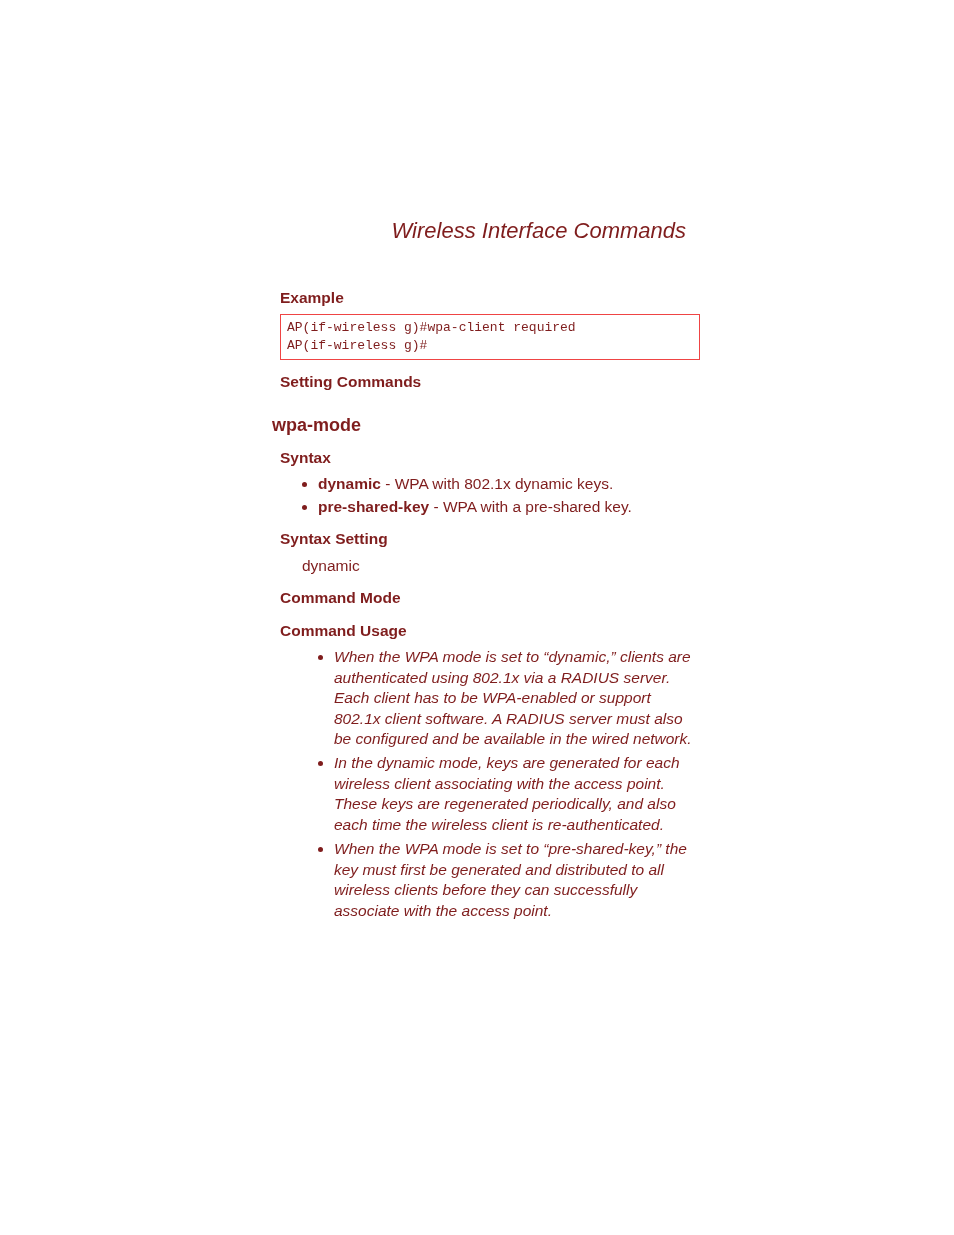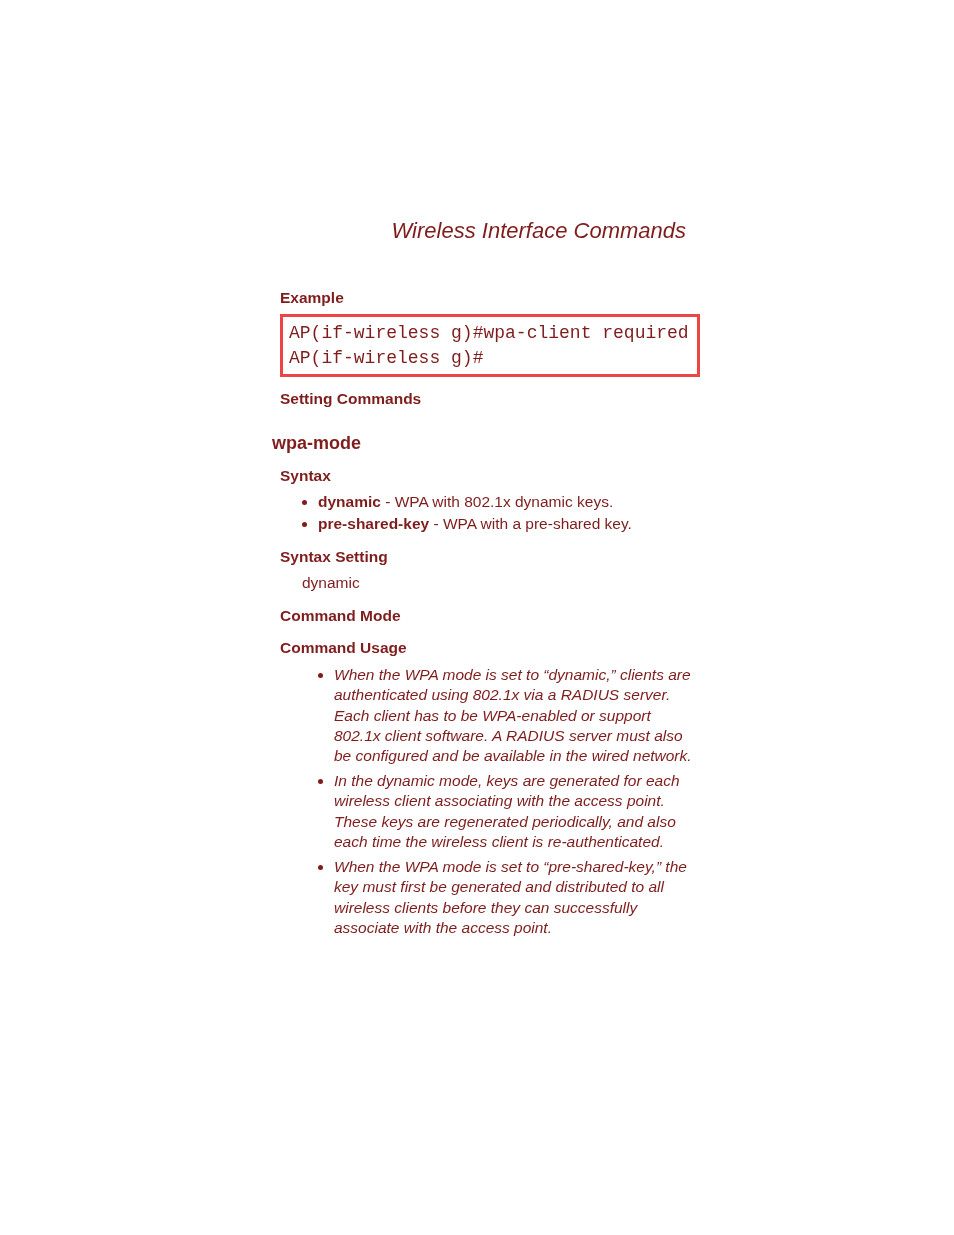--- a/index.html
+++ b/index.html
@@ -31,24 +31,24 @@
     font-size: 15.5px;
     line-height: 1.32;
   }
   .sub-heading {
     font-weight: bold;
     font-size: 15.5px;
     margin-top: 12px;
     margin-bottom: 6px;
   }
   .code-box {
-    border: 3px solid #ef4444;
+    border: 1px solid #ef4444;
     padding: 4px 6px;
     font-family: "Courier New", monospace;
-    font-size: 18px;
+    font-size: 13px;
     line-height: 1.35;
     white-space: pre;
     margin-bottom: 6px;
   }
   .indent-1 { margin-left: 22px; }
   ul.bullets {
     list-style: disc;
     padding-left: 0;
     margin: 2px 0 2px 38px;
   }

